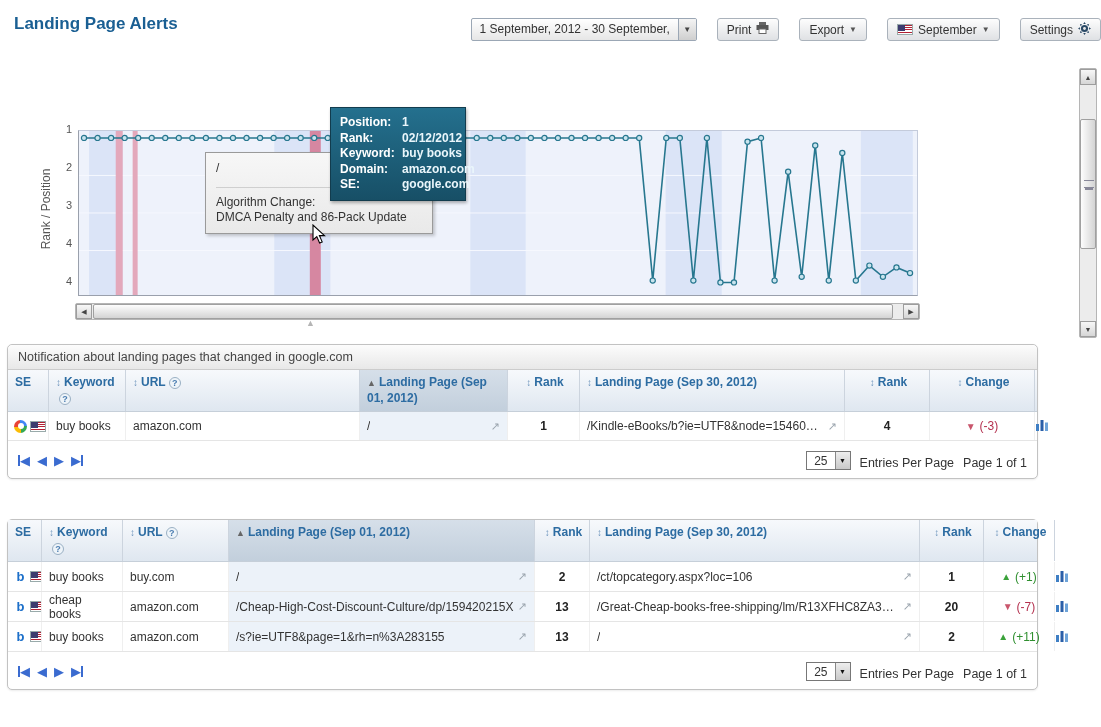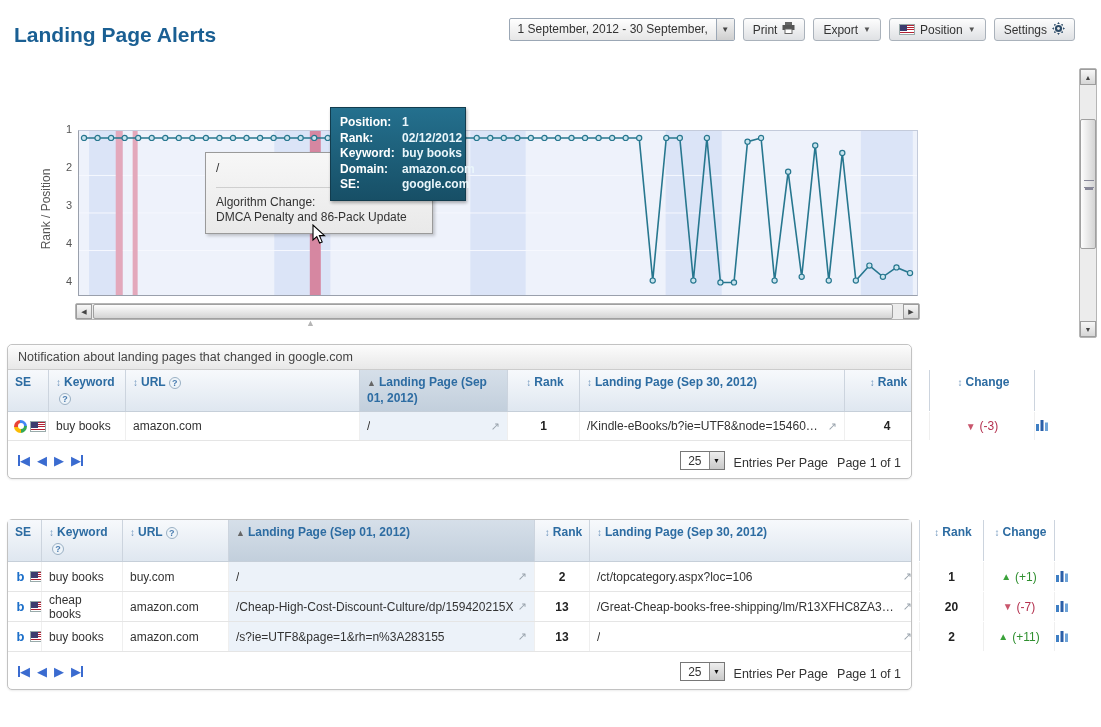--- a/index.html
+++ b/index.html
@@ -1,21 +1,21 @@
 <!DOCTYPE html>
 <html><head>
 <meta charset="utf-8">
 <style>
 *{margin:0;padding:0;box-sizing:border-box}
 body{background:#fff}
 #app{position:relative;width:1101px;height:727px;font-family:"Liberation Sans",sans-serif;font-size:12px;color:#333;background:#fff;overflow:hidden}
 
 
-.page-title{position:absolute;left:14px;top:23px;font-size:21px;font-weight:bold;color:#1a5f93}
-.toolbar{position:absolute;top:18px;right:26px;display:flex;gap:8px;align-items:flex-start}
+.page-title{position:absolute;left:14px;top:14px;font-size:17px;font-weight:bold;color:#1a5f93}
+.toolbar{position:absolute;top:18px;right:0;display:flex;gap:20px;align-items:flex-start}
 .combo{display:flex;align-items:stretch;height:23px;border:1px solid #9ba7b5;border-radius:2px;background:linear-gradient(#fff,#e6e6e6);overflow:hidden;cursor:pointer}
 .combo-text{padding:3px 8px 0;font-size:12px;color:#333;white-space:nowrap}
 .combo-btn{width:18px;border-left:1px solid #9ba7b5;background:linear-gradient(#f4f4f4,#cfcfcf);display:flex;align-items:center;justify-content:center;font-size:8px;color:#444}
 .tb-btn{display:flex;align-items:center;gap:5px;height:23px;padding:4px 9px;border:1px solid #aab2bb;border-radius:3px;background:linear-gradient(#fdfdfd,#dfe1e4);font-size:12px;color:#333;cursor:pointer;white-space:nowrap}
 .caret{font-size:8px;color:#555}
 
 
 .chart-wrap{position:absolute;left:0;top:62px;width:1101px;height:282px}
 .plot{position:absolute;left:78px;top:68px;width:840px;height:166px;background:#eef2fb;border:1px solid #c4cbdb;border-left-color:#9aa0ac;border-bottom-color:#9aa0ac}
 .plot svg{display:block;width:100%;height:100%}
@@ -42,21 +42,21 @@
 .hs-thumb{position:absolute;left:17px;top:0;width:800px;height:15px;background:linear-gradient(#fdfdfd,#d4d4d4);border:1px solid #a0a0a0;border-radius:2px;cursor:grab}
 .scroll-marker{position:absolute;left:306px;top:256px;font-size:9px;color:#b5b5b5}
 
 .v-scroll{position:absolute;left:1079px;top:6px;width:18px;height:270px;background:#ececec;border:1px solid #b5b5b5;border-radius:2px}
 .vs-btn{position:absolute;left:0;width:16px;height:16px;background:linear-gradient(#f7f7f7,#d6d6d6);border:1px solid #9d9d9d;display:flex;align-items:center;justify-content:center;font-size:7px;color:#444;cursor:pointer}
 .vs-up{top:0}.vs-down{bottom:0}
 .vs-thumb{position:absolute;left:0;top:50px;width:16px;height:130px;background:linear-gradient(90deg,#fdfdfd,#d4d4d4);border:1px solid #a0a0a0;border-radius:2px;cursor:grab}
 .vs-grip{position:absolute;left:3px;top:60px;width:10px;height:8px;border-top:1px solid #889;border-bottom:1px solid #889;box-shadow:0 3px 0 -1px #889}
 
 
-.panel{position:absolute;left:7px;width:905px;border:1px solid #c2c2c2;border-radius:5px;background:#fff;box-shadow:0 1px 2px rgba(0,0,0,.08)}
+.panel{position:absolute;left:7px;width:1031px;border:1px solid #c2c2c2;border-radius:5px;background:#fff;box-shadow:0 1px 2px rgba(0,0,0,.08)}
 .panel-1{top:344px}
 .panel-2{top:519px}
 .panel-title{height:25px;line-height:24px;padding:0 10px;background:linear-gradient(#fcfcfc,#e8e8e8);border-bottom:1px solid #ccc;border-radius:5px 5px 0 0;color:#444;font-size:12.5px}
 .trow{display:grid}
 .t1 .trow{grid-template-columns:41px 77px 234px 148px 72px 265px 85px 105px 1fr}
 .t2 .trow{grid-template-columns:34px 81px 106px 306px 55px 330px 64px 71px 1fr}
 .thead{background:linear-gradient(#f7f9fc,#dfe7f0);border-bottom:1px solid #c6cfd9}
 .th{position:relative;padding:5px 4px 3px 7px;color:#2d6ca2;font-weight:bold;border-right:1px solid #ccd4de;min-height:41px;font-size:12px;line-height:1.3;cursor:pointer}
 .th.center{text-align:center}
 .th.sorted{background:linear-gradient(#d6dfe9,#c2cfdc)}
@@ -113,21 +113,21 @@
             <rect x="0.5" y="3" width="12" height="5" fill="#555"></rect>
             <rect x="3" y="7" width="7" height="4.5" fill="#fff" stroke="#666"></rect>
           </svg></span>
     </div>
     <div class="tb-btn">
       <span>Export</span>
       <span class="caret">▼</span>
     </div>
     <div class="tb-btn">
       <span class="flag"></span>
-      <span>Position</span>
+      <span>September</span>
       <span class="caret">▼</span>
     </div>
     <div class="tb-btn">
       <span>Settings</span>
       <span><svg width="13" height="13" viewBox="0 0 20 20">
             <path fill="#2b4a66" d="M10 0l2 3h-4zM10 20l2-3h-4zM0 10l3-2v4zM20 10l-3-2v4zM3 3l3.5 1-2.5 2.5zM17 3l-1 3.5L13.5 4zM3 17l1-3.5 2.5 2.5zM17 17l-3.5-1 2.5-2.5z"></path>
             <circle cx="10" cy="10" r="5.5" fill="#2b4a66"></circle>
             <circle cx="10" cy="10" r="2.2" fill="#e9e9e9"></circle>
           </svg></span>
     </div>

